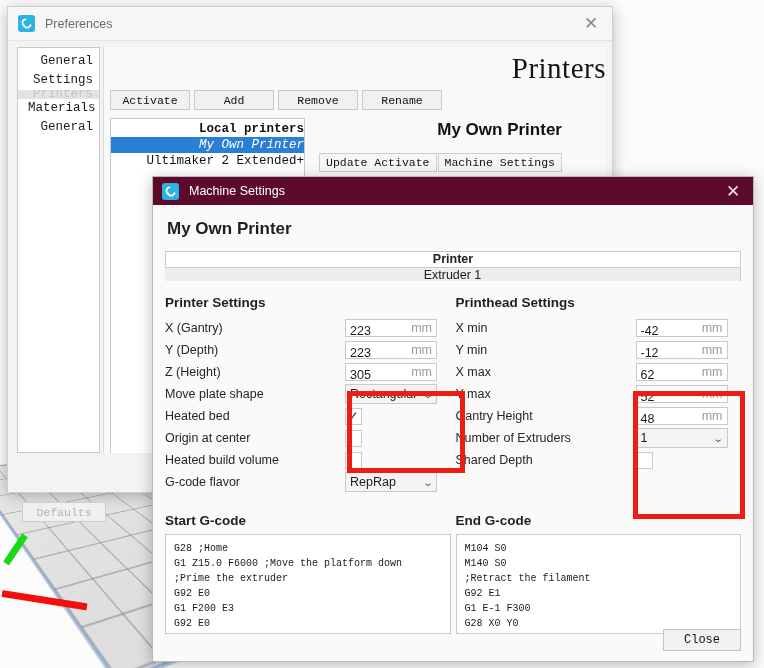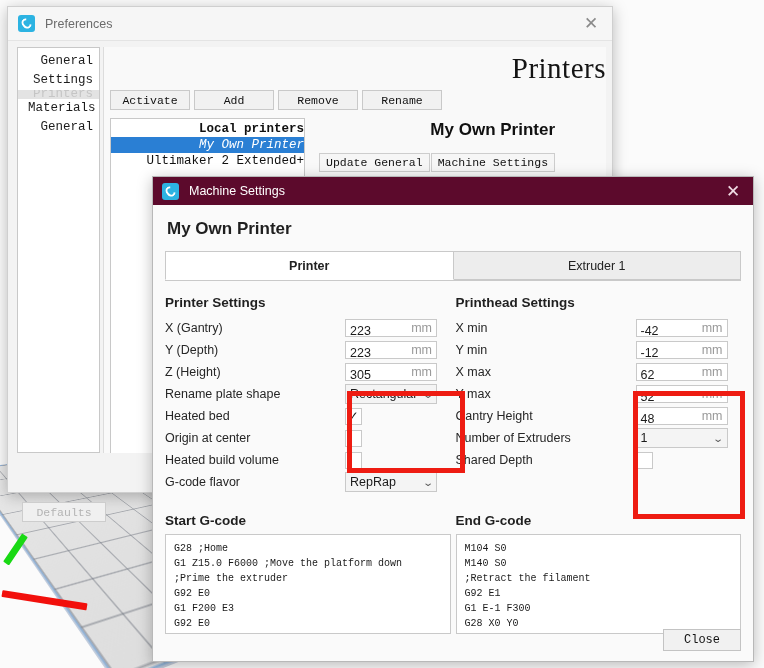--- a/index.html
+++ b/index.html
@@ -312,20 +312,21 @@
   #machine-printer-name {
     font-size: 17px;
     font-weight: bold;
     color: #1f1f1f;
     padding: 14px 0 12px 2px;
   }
   #tabstrip {
     display: flex;
     height: 29px;
     border-bottom: 1px solid #c9c9c9;
+    flex-direction: column;
   }
   .tab {
     flex: 1 1 0;
     display: flex; align-items: center; justify-content: center;
     font-size: 12.5px;
     color: #222;
     background: #ededed;
     border: 1px solid #c9c9c9;
     box-sizing: border-box;
     cursor: pointer;
@@ -520,21 +521,21 @@
 
           <div id="printer-list">
             <div class="plist-group">Local printers</div>
             <div class="plist-item selected">My Own Printer</div>
             <div class="plist-item">Ultimaker 2 Extended+</div>
           </div>
 
           <div id="printer-detail">
             <div id="printer-detail-name">My Own Printer</div>
             <div id="detail-buttons">
-              <div class="dbtn">Update General</div>
+              <div class="dbtn">Update Activate</div>
               <div class="dbtn">Machine Settings</div>
             </div>
           </div>
 
         </div>
       </div>
     </div>
   </div>
 
   <div class="window" id="machine-window">
@@ -588,21 +589,21 @@
               <div class="lbl">Z (Height)</div>
               <div class="ctl">
                 <div class="num-field">
                   <span class="num-val">305</span>
                   <span class="num-unit">mm</span>
                 </div>
               </div>
             </div>
 
             <div class="row">
-              <div class="lbl">Rename plate shape</div>
+              <div class="lbl">Move plate shape</div>
               <div class="combo">
                 <span>Rectangular</span>
                 <span class="chev">⌄</span>
               </div>
             </div>
 
             <div class="row">
               <div class="lbl">Heated bed</div>
               <div class="chk">
                 <span>✓</span>

